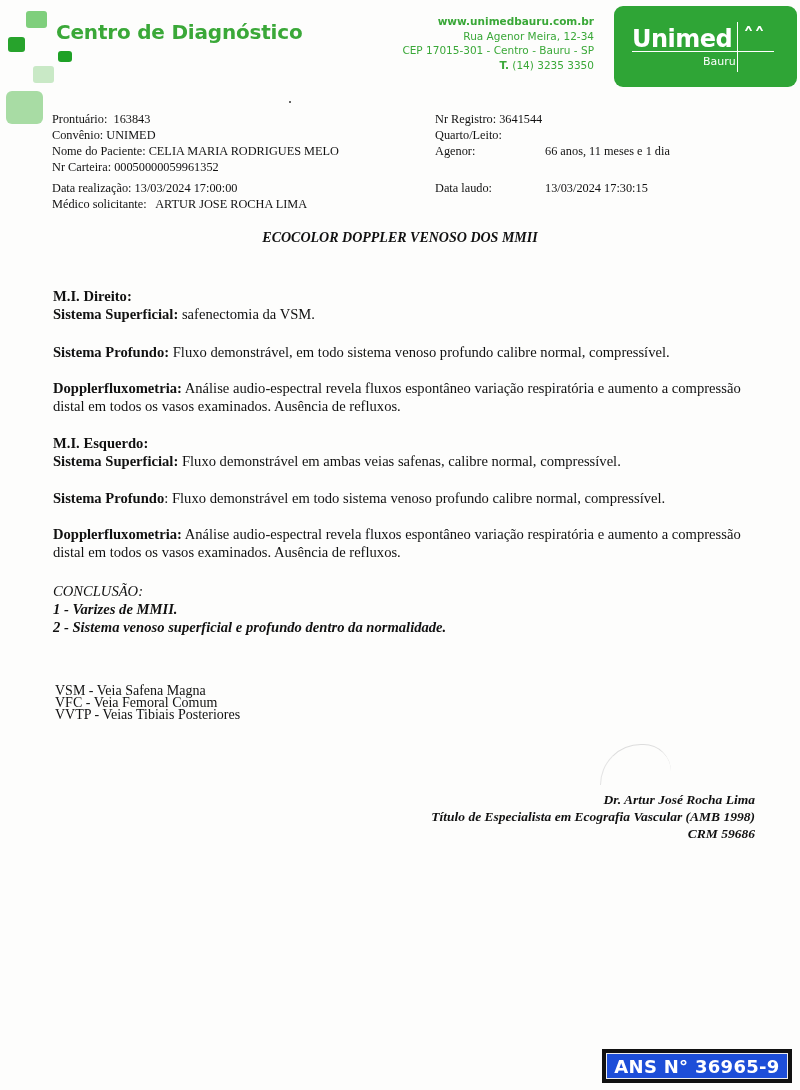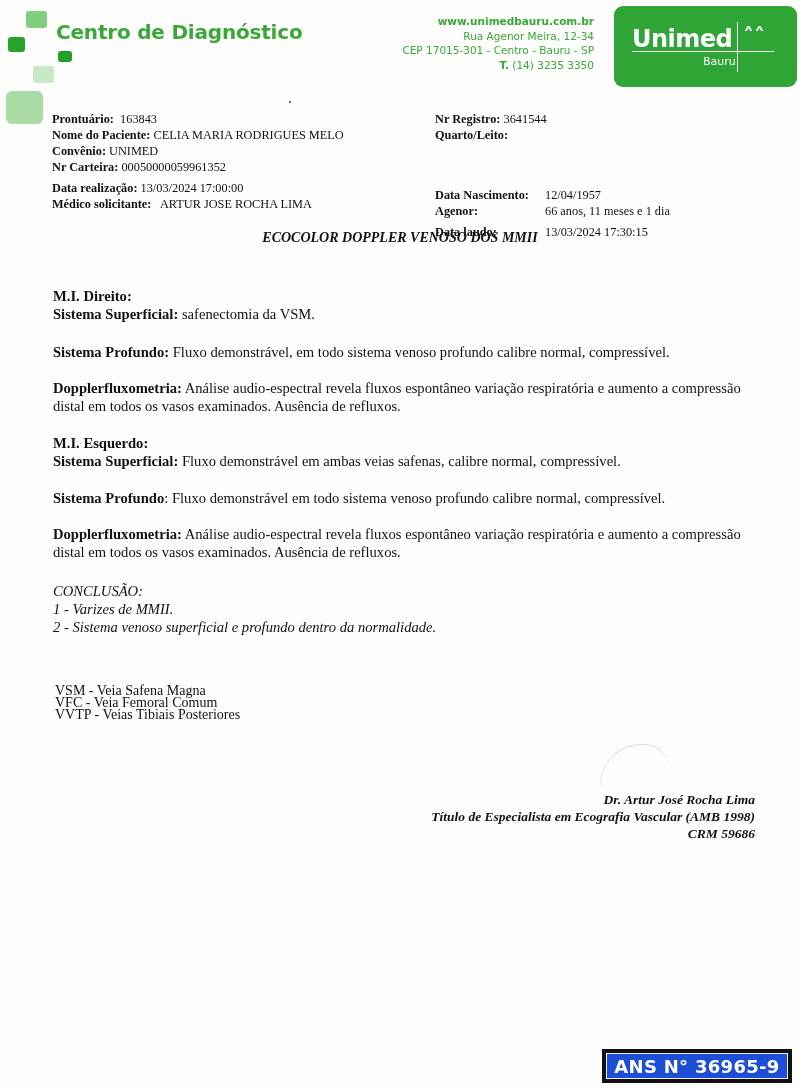--- a/index.html
+++ b/index.html
@@ -28,36 +28,36 @@
   .unimed-word {
     position: absolute; left: 18px; top: 19px; font-family: "DejaVu Sans", sans-serif;
     font-weight: bold; font-size: 24px; letter-spacing: -0.5px;
   }
   .unimed-hline { position: absolute; left: 18px; top: 45px; width: 142px; height: 1px; background: #fff; }
   .unimed-vline { position: absolute; left: 123px; top: 16px; width: 1px; height: 50px; background: #fff; }
   .unimed-tree { position: absolute; left: 129px; top: 17px; font-size: 22px; font-weight: bold; font-family: "DejaVu Sans", sans-serif; }
   .unimed-city { position: absolute; left: 89px; top: 49px; font-size: 11px; font-family: "DejaVu Sans", sans-serif; }
 
   .info { font-size: 12.3px; line-height: 16px; }
-  .info .lbl { font-weight: bold; margin-top: 44px; }
+  .info .lbl { font-weight: normal; }
   .info-left { left: 52px; top: 111px; }
   .info-left2 { left: 52px; top: 180px; }
   .info-right { left: 435px; top: 111px; }
   .info-right2 { left: 435px; top: 180px; }
   .row { white-space: nowrap; height: 16px; }
   .right-lbl { display: inline-block; width: 110px; }
 
   .doc-title {
     left: 0; width: 800px; top: 230px; text-align: center;
     font-weight: bold; font-size: 14px; font-style: italic;
   }
   .body-text { left: 53px; width: 700px; font-size: 14.6px; line-height: 18px; }
   .body-text b { font-weight: bold; }
   .conclusion { left: 53px; top: 582px; font-size: 14.6px; line-height: 18px; font-style: italic; }
-  .conclusion .item { font-weight: normal; }
+  .conclusion .item { font-weight: bold; }
   .abbr { left: 55px; top: 685px; font-size: 14px; line-height: 12px; }
   .signature {
     right: 45px; top: 791px; text-align: right; font-style: italic; font-weight: bold;
     font-size: 13.5px; line-height: 17px;
   }
   .sig-curve { left: 600px; top: 744px; width: 70px; height: 40px; border-top: 1px solid #ddd; border-left: 1px solid #e4e4e4; border-radius: 60px 40px 0 0; }
   .ans-badge {
     left: 602px; top: 1049px; width: 186px; height: 30px; background: #1d4ed8; color: #fff;
     border: 2px solid #111; box-shadow: inset 0 0 0 2px #111, inset 0 0 0 3px #eee;
     font-family: "DejaVu Sans", sans-serif; font-weight: bold; font-size: 18px;
@@ -90,33 +90,32 @@
   <div class="unimed-hline"></div>
   <div class="unimed-vline"></div>
   <div class="unimed-tree">˄˄</div>
   <div class="unimed-city">Bauru</div>
 </div>
 
 <div class="abs dot" style="left:289px;top:101px;"></div>
 
 <div class="abs info info-left">
   <div class="row"><span class="lbl">Prontuário:</span>&nbsp; <span>163843</span></div>
+  <div class="row"><span class="lbl">Convênio:</span> <span>UNIMED</span></div>
   <div class="row"><span class="lbl">Nome do Paciente:</span> <span>CELIA MARIA RODRIGUES MELO</span></div>
-  <div class="row"><span class="lbl">Convênio:</span> <span>UNIMED</span></div>
   <div class="row"><span class="lbl">Nr Carteira:</span> <span>00050000059961352</span></div>
 </div>
 <div class="abs info info-left2">
   <div class="row"><span class="lbl">Data realização:</span> <span>13/03/2024 17:00:00</span></div>
   <div class="row"><span class="lbl">Médico solicitante:</span>&nbsp;&nbsp; <span>ARTUR JOSE ROCHA LIMA</span></div>
 </div>
 
 <div class="abs info info-right">
   <div class="row"><span class="lbl">Nr Registro:</span> <span>3641544</span></div>
   <div class="row"><span class="lbl">Quarto/Leito:</span> <span></span></div>
-  <div class="row"><span class="lbl right-lbl">Data Nascimento:</span><span>12/04/1957</span></div>
   <div class="row"><span class="lbl right-lbl">Agenor:</span><span>66 anos, 11 meses e 1 dia</span></div>
 </div>
 <div class="abs info info-right2">
   <div class="row"><span class="lbl right-lbl">Data laudo:</span><span>13/03/2024 17:30:15</span></div>
 </div>
 
 <div class="abs doc-title">ECOCOLOR DOPPLER VENOSO DOS MMII</div>
 
 <div class="abs body-text" style="top:287px;">
   <div><b>M.I. Direito:</b></div>

